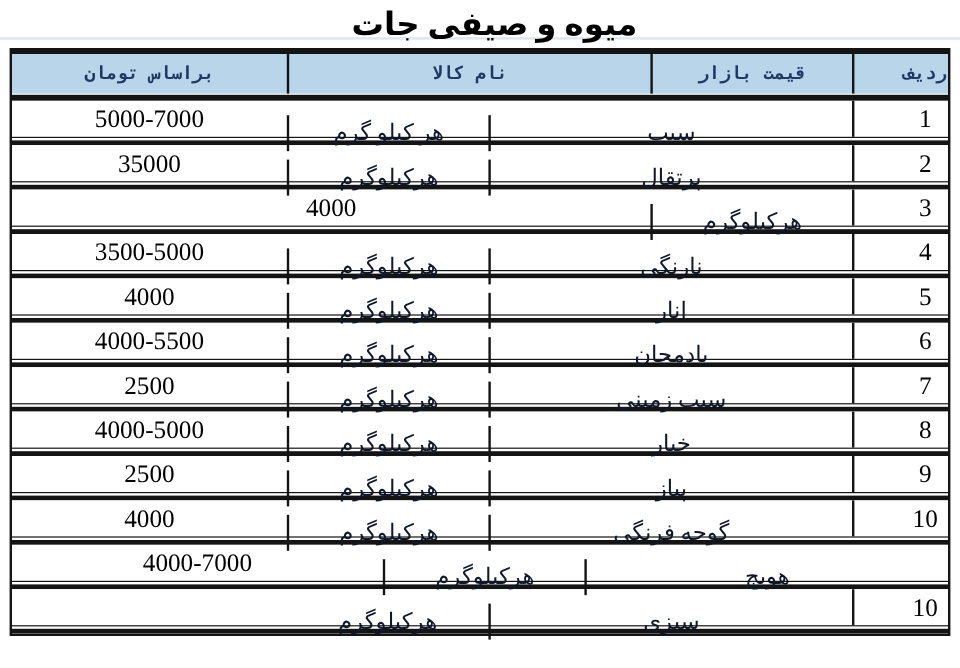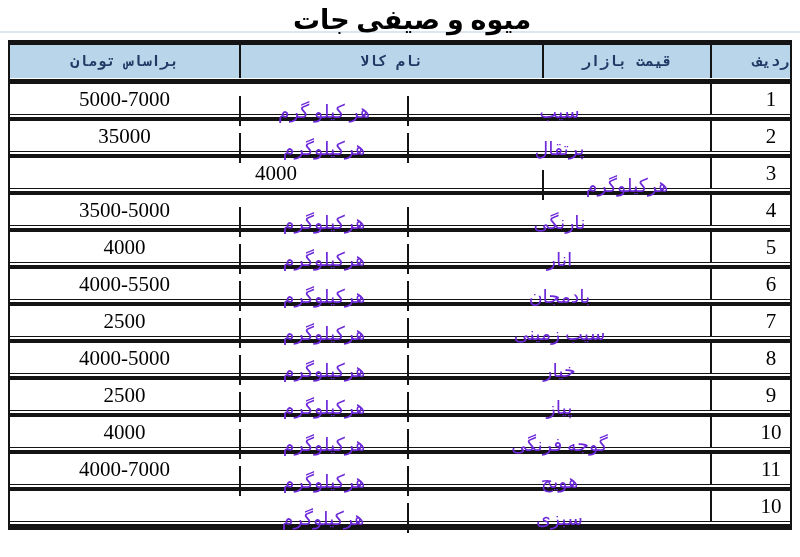--- a/index.html
+++ b/index.html
@@ -43,21 +43,21 @@
   .trow .cell:not(:last-child){border-left:2px solid var(--border);}
   .c-radif{width:80px;flex:none;padding-left:40px;}
   .c-kala{width:303px;flex:none;}
   .c-bazar{width:168px;flex:none;}
   .c-toman{flex:1;}
 
   .th{
     font-weight:bold;color:var(--header-text);font-size:15px;
     font-family:Liberation Mono, monospace;
   }
-  .fa-text{font-size:19px;color:#6d28d9;margin-top:24px;}
+  .fa-text{font-size:19px;color:#0f172a;margin-top:24px;}
   .num-text{
     font-size:21px;color:#000;direction:ltr;
     font-family:"Liberation Serif","DejaVu Sans",serif;
   }
 
   
   .hsep{height:6px;border-bottom:5px solid var(--border);background:transparent;}
   
   .rsep{height:7px;border-top:1px solid var(--border);border-bottom:4px solid var(--border);background:#ffffff;}
 </style>
@@ -150,21 +150,20 @@
 
   <div class="trow drow">
     <div class="cell c-radif num-text">10</div>
     <div class="cell c-kala fa-text">گوجه فرنگی</div>
     <div class="cell c-bazar fa-text">هرکیلوگرم</div>
     <div class="cell c-toman num-text">4000</div>
   </div>
   <div class="rsep"></div>
 
   <div class="trow drow">
-    <div class="cell c-radif num-text">11</div>
     <div class="cell c-kala fa-text">هویج</div>
     <div class="cell c-bazar fa-text">هرکیلوگرم</div>
     <div class="cell c-toman num-text">4000-7000</div>
   </div>
   <div class="rsep"></div>
 
   <div class="trow drow">
     <div class="cell c-radif num-text">10</div>
     <div class="cell c-kala fa-text">سبزی</div>
     <div class="cell c-bazar fa-text">هرکیلوگرم</div>

